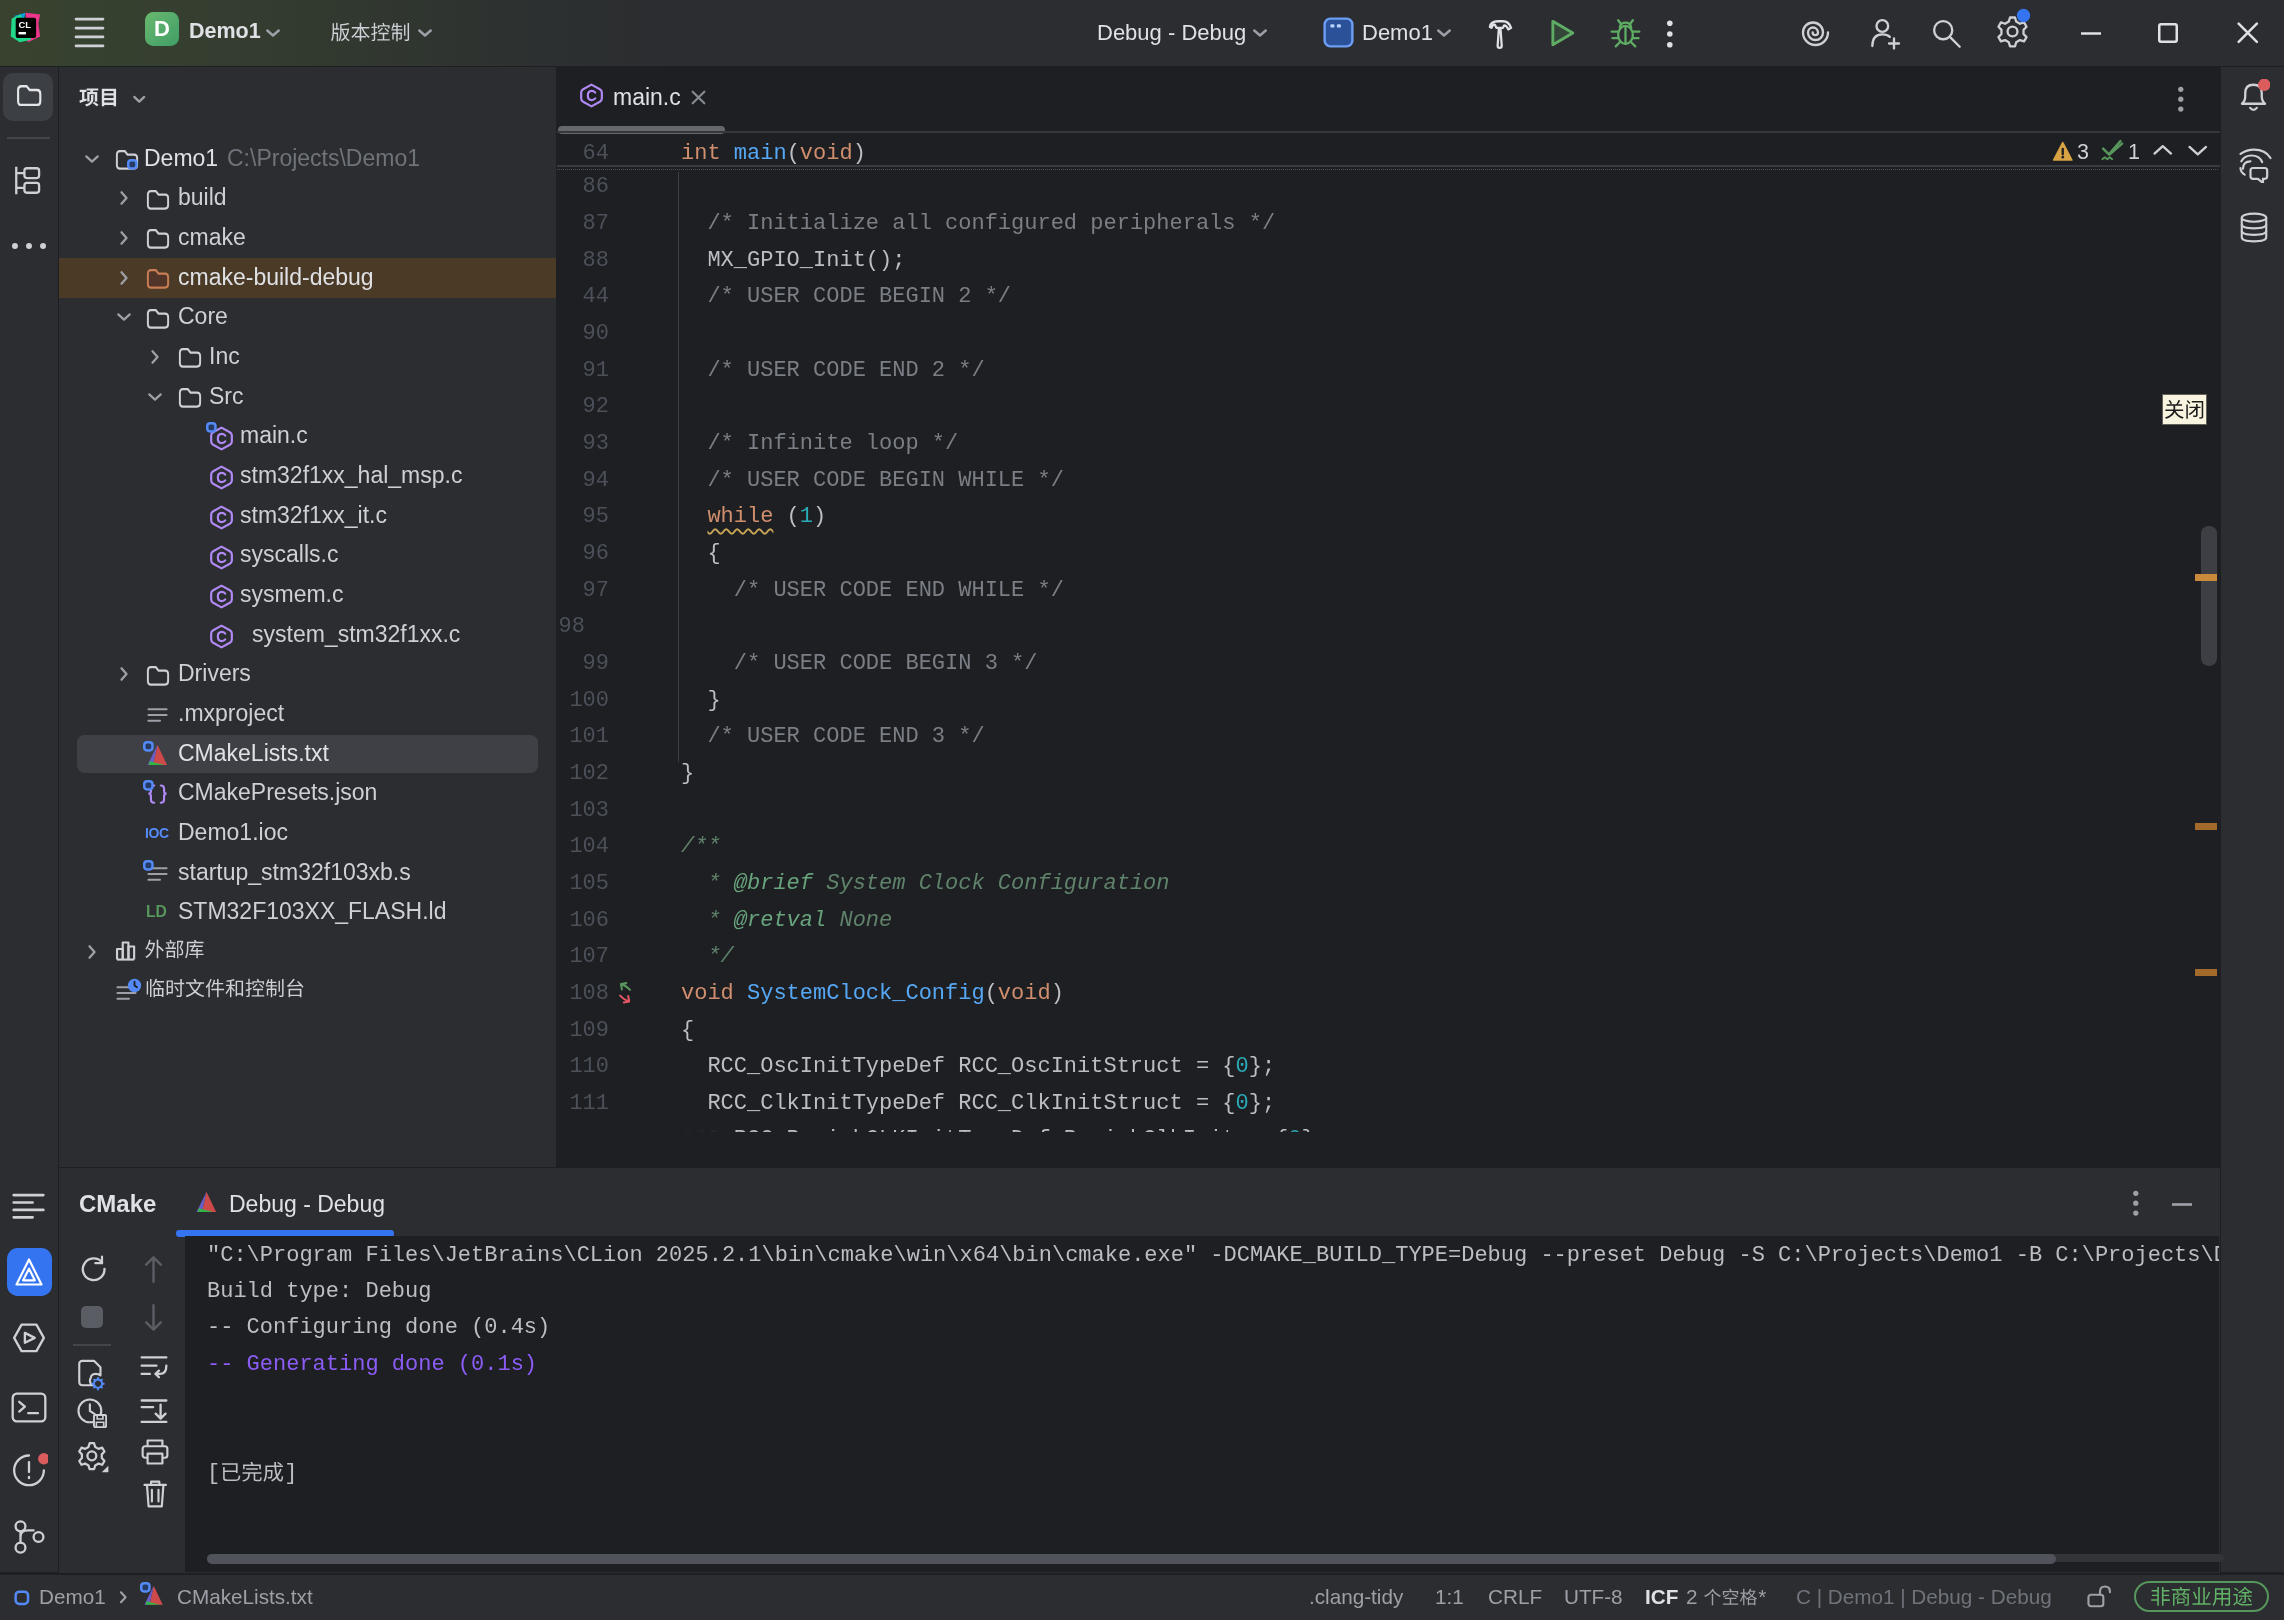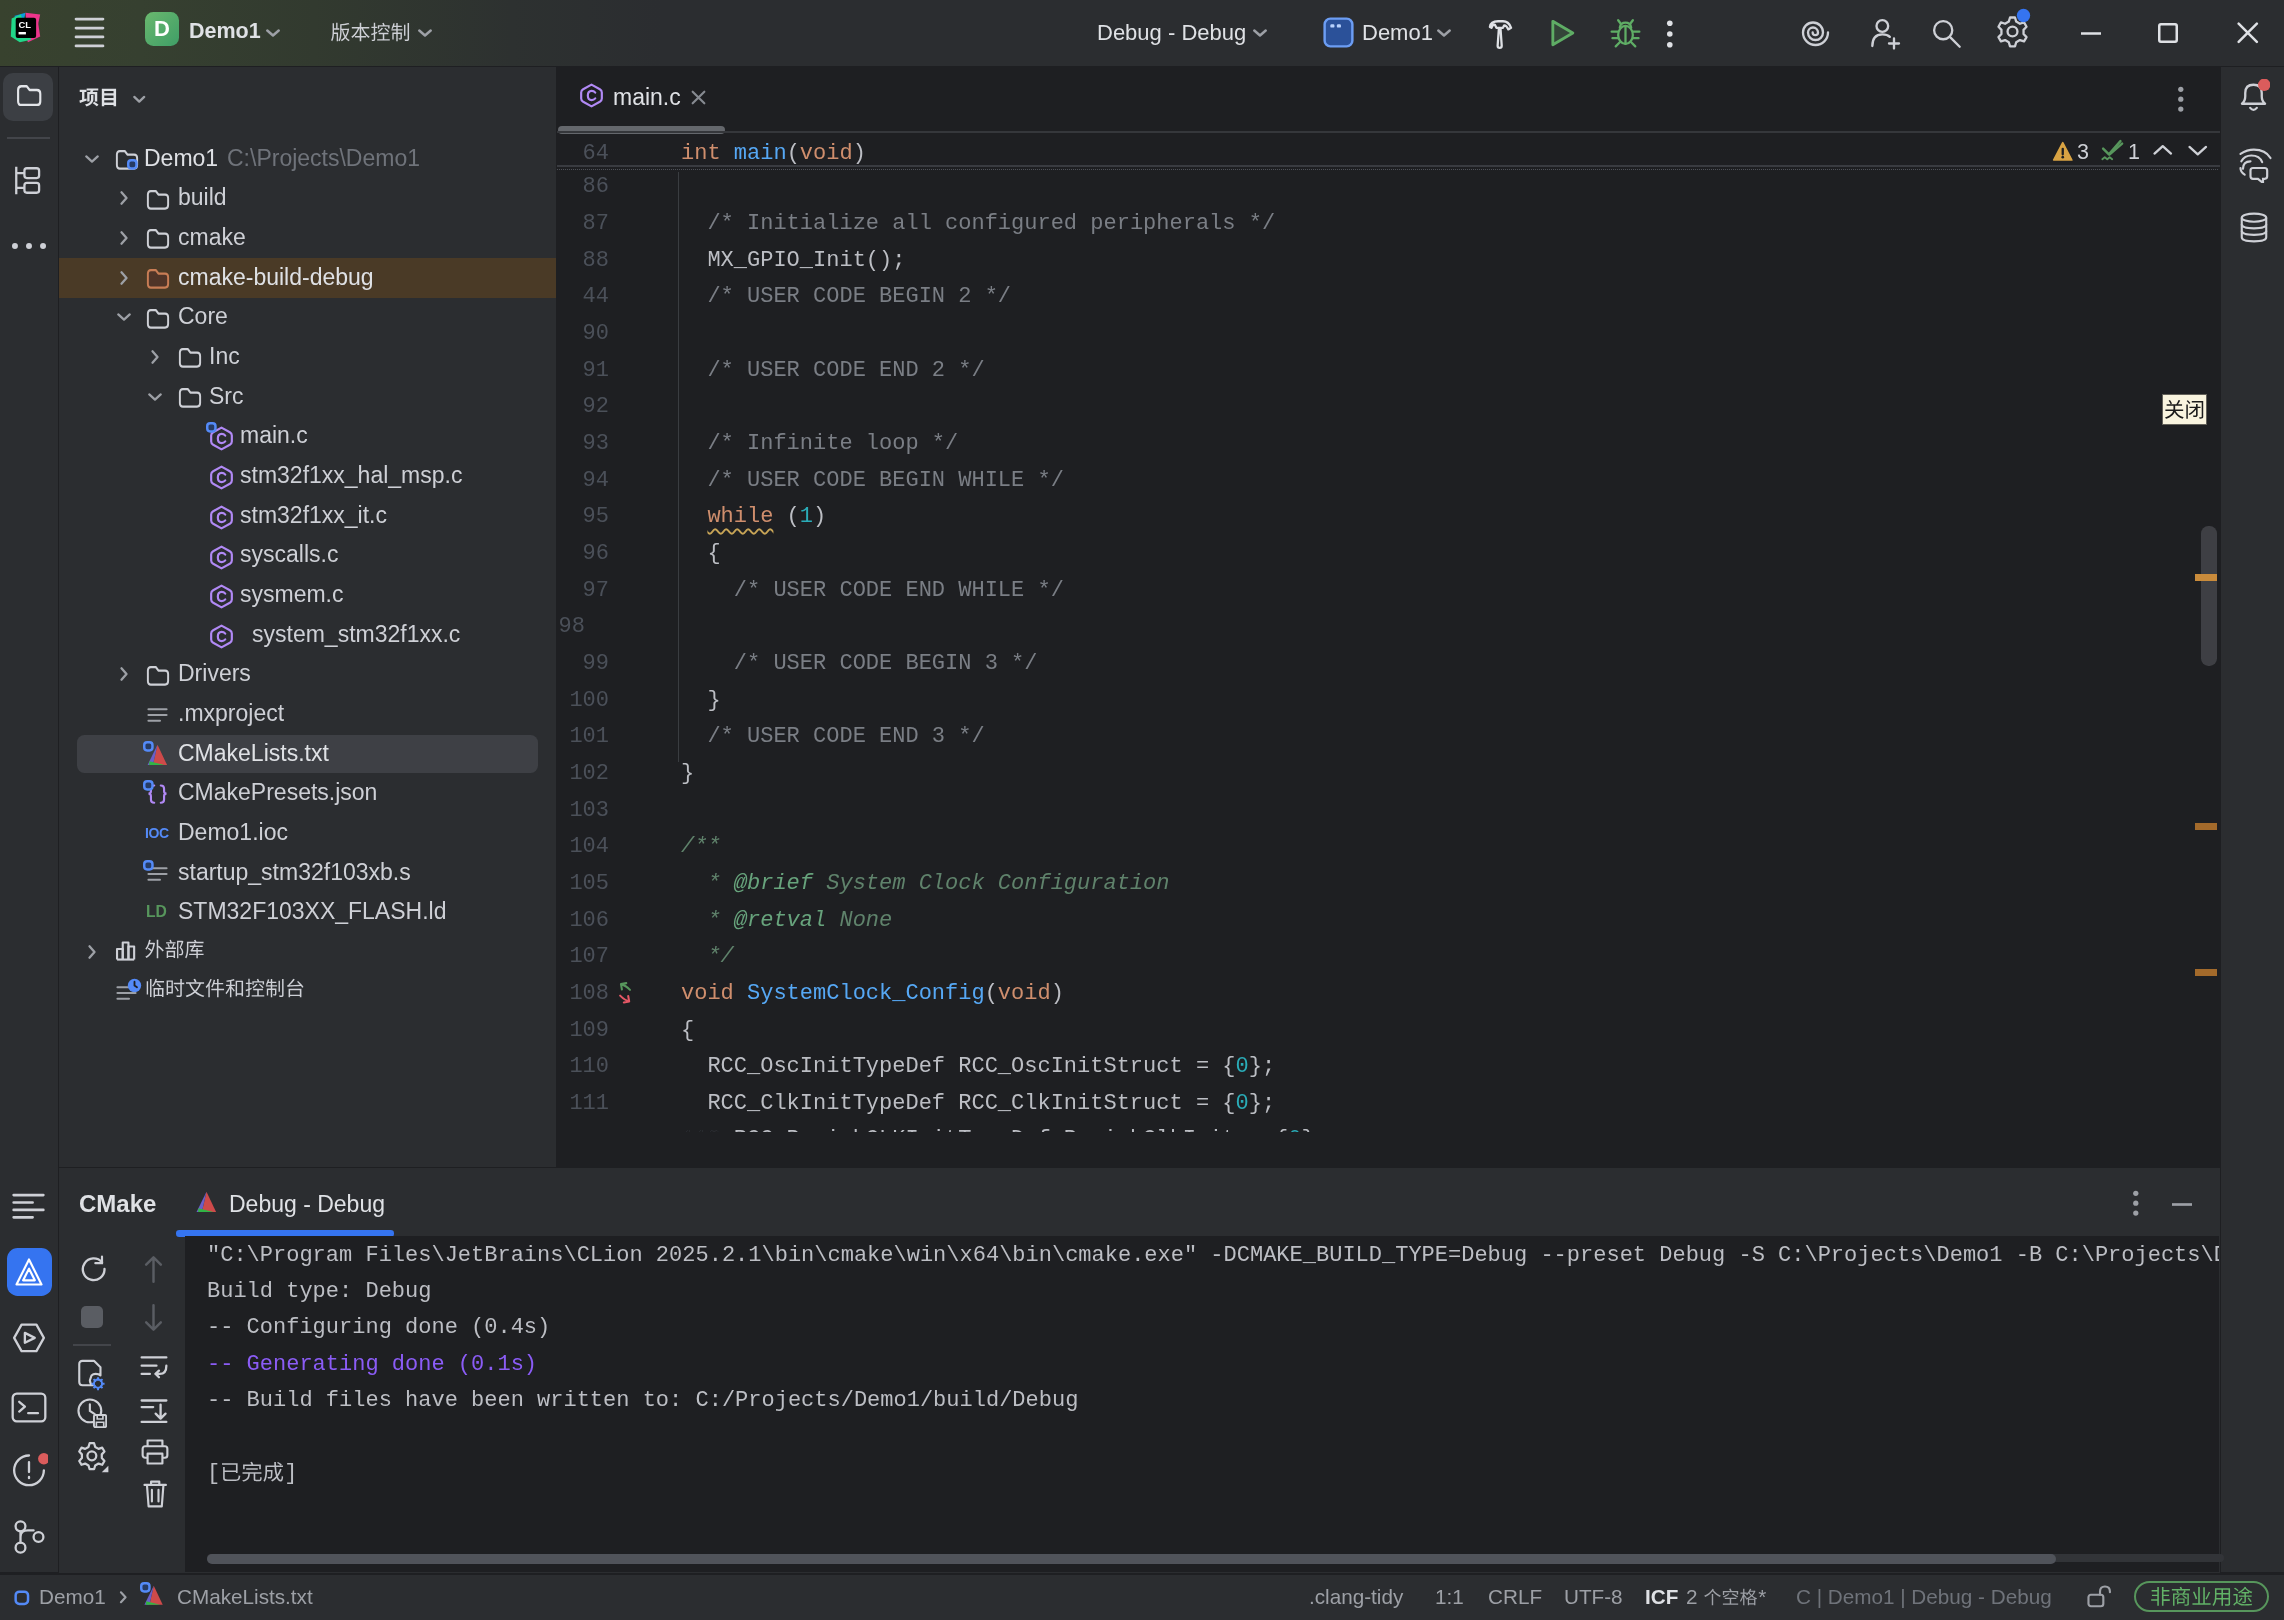--- a/index.html
+++ b/index.html
@@ -590,21 +590,20 @@
     <g stroke="#ced0d6" stroke-width="2.6" fill="none" stroke-linecap="round" stroke-linejoin="round">
       <path d="M3 7 h26 M11 7 v-4 h10 v4 M6 7 l2 26 h16 l2 -26"></path>
       <path d="M12 13 v14 M20 13 v14"></path>
     </g>
   </svg>
 <div style="position:absolute;left:185px;top:1236px;width:2034px;height:336px;overflow:hidden">
     <span class="mono" style="position:absolute;left:22px;top:1.7px;height:36px;line-height:36px;white-space:pre;color:#bcbec4">"C:\Program Files\JetBrains\CLion 2025.2.1\bin\cmake\win\x64\bin\cmake.exe" -DCMAKE_BUILD_TYPE=Debug --preset Debug -S C:\Projects\Demo1 -B C:\Projects\De</span>
     <span class="mono" style="position:absolute;left:22px;top:38px;height:36px;line-height:36px;white-space:pre;color:#bcbec4">Build type: Debug</span>
     <span class="mono" style="position:absolute;left:22px;top:74px;height:36px;line-height:36px;white-space:pre;color:#bcbec4">-- Configuring done (0.4s)</span>
     <span class="mono" style="position:absolute;left:22px;top:111px;height:36px;line-height:36px;white-space:pre;color:#8b5cf6">-- Generating done (0.1s)</span>
-    <span class="mono" style="position:absolute;left:22px;top:147px;height:36px;line-height:36px;white-space:pre;color:#bcbec4">-- Build files have been written to: C:/Projects/Demo1/build/Debug</span>
     <span class="mono" style="position:absolute;left:22px;top:220px;height:36px;line-height:36px;color:#bcbec4">[<svg style="display:inline-block;width:64px;height:21.5px;vertical-align:-3.3px" viewBox="0 0 3000 1000" fill="#bcbec4">
         <path transform="translate(0 0)" d="M93 102V177H747V440H222V275H146V778C146 902 197 932 359 932C397 932 695 932 735 932C900 932 933 877 952 693C930 689 896 676 876 662C862 823 845 858 736 858C668 858 408 858 355 858C245 858 222 843 222 779V514H747V564H825V102Z"></path>
         <path transform="translate(1000 0)" d="M227 334V403H771V334ZM56 520V590H325C313 768 272 855 44 899C58 914 78 942 84 961C334 908 387 799 402 590H578V841C578 921 601 944 694 944C713 944 827 944 847 944C927 944 948 909 957 772C937 766 905 754 888 742C885 857 879 875 841 875C815 875 721 875 701 875C660 875 653 870 653 841V590H943V520ZM421 53C439 84 458 122 471 155H82V377H157V227H838V377H916V155H560C546 118 520 68 496 31Z"></path>
         <path transform="translate(2000 0)" d="M544 41C544 98 546 155 549 210H128V491C128 621 119 794 36 917C54 926 86 952 99 967C191 835 206 633 206 492V485H389C385 657 380 721 367 736C359 745 350 747 335 747C318 747 275 747 229 742C241 761 249 791 250 812C299 815 345 815 371 813C398 810 415 803 431 784C452 757 457 672 462 447C462 437 463 415 463 415H206V283H554C566 445 590 593 628 708C562 784 485 846 396 893C412 908 439 939 451 955C528 909 597 854 658 788C704 891 764 953 841 953C918 953 946 903 959 732C939 725 911 708 894 691C888 824 876 876 847 876C796 876 751 819 714 721C788 625 847 511 890 380L815 361C783 462 740 553 686 633C660 536 641 417 630 283H951V210H626C623 155 622 99 622 41ZM671 90C735 123 812 174 850 210L897 158C858 124 779 75 716 44Z"></path>
       </svg>]</span>
   </div>
 <div style="position:absolute;left:207px;top:1554px;width:2017px;height:8.3px;background:#323438;border-radius:4.1px;"></div>
 <div style="position:absolute;left:207px;top:1554px;width:1849px;height:10px;background:#50535a;border-radius:5px;"></div>
 <div style="position:absolute;left:0px;top:1574px;width:2284px;height:46px;background:#2b2d30;border-top:1.7px solid #1e1f22;"></div>
 <svg class="ico" style="left:14px;top:1590px" width="15.7" height="15.7" viewBox="0 0 19 19">

